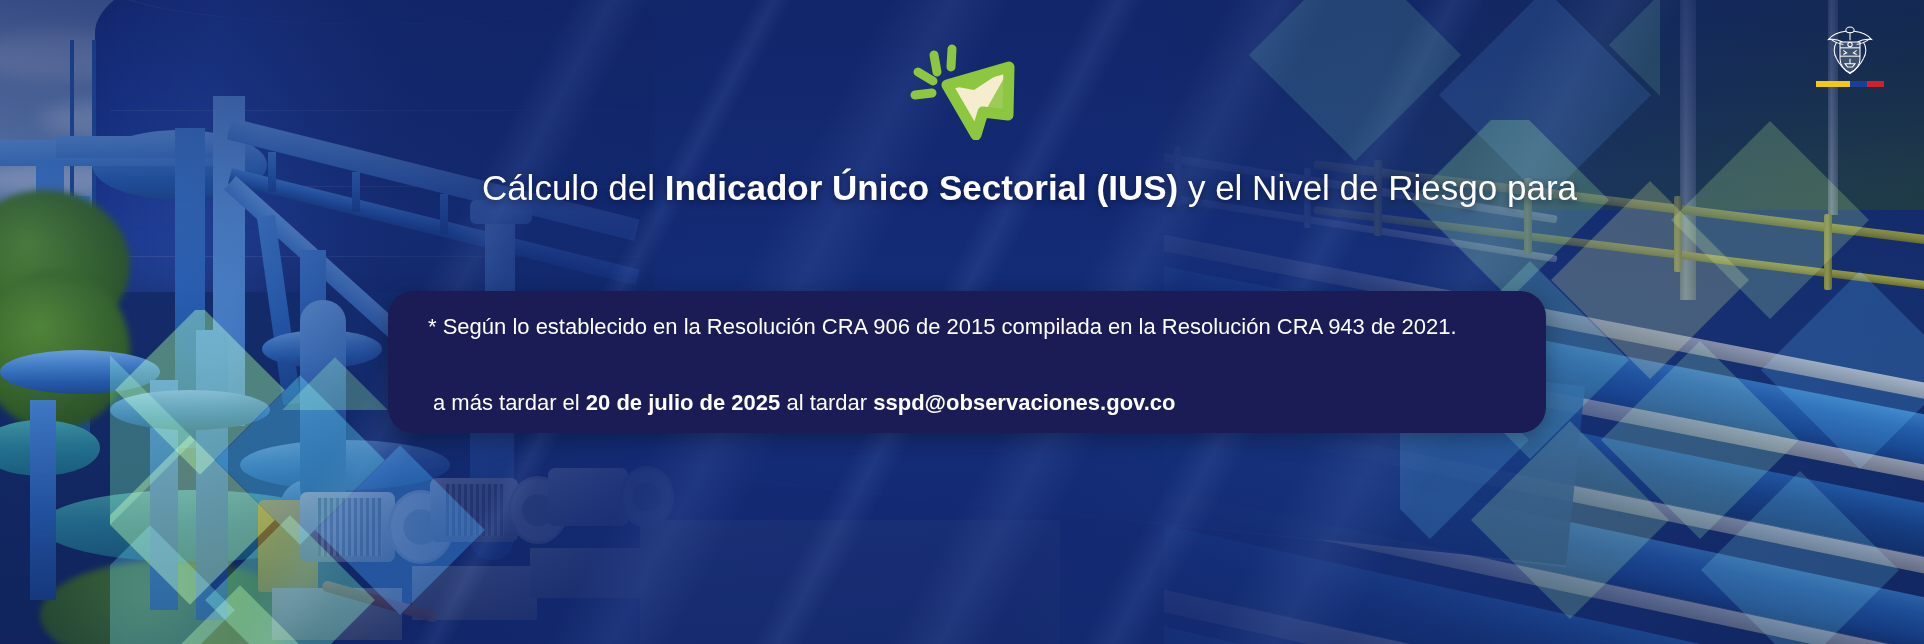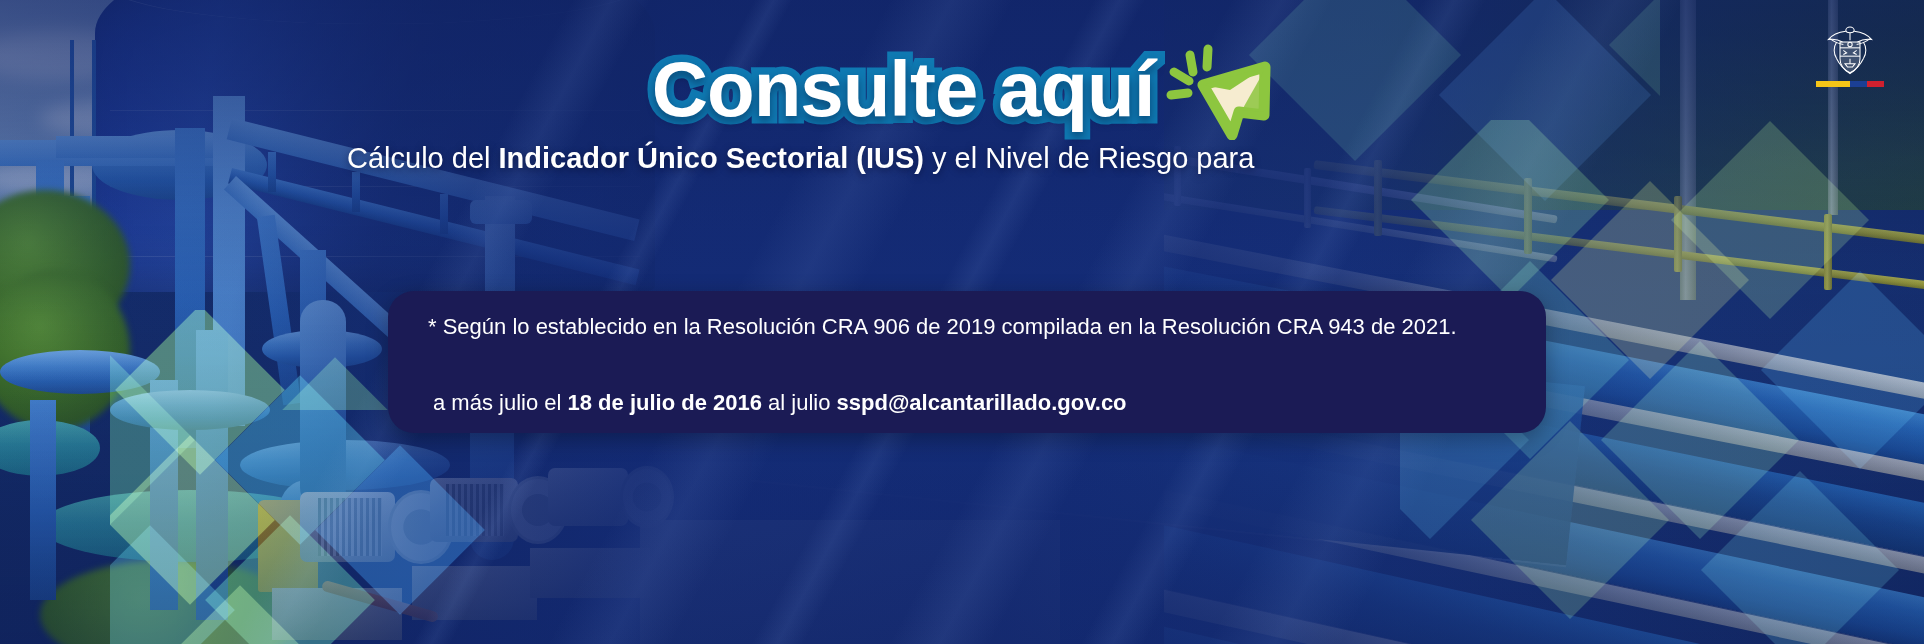--- a/index.html
+++ b/index.html
@@ -187,23 +187,23 @@
     -webkit-text-stroke:15px #0f79b2;
     paint-order:stroke fill;
     text-shadow:0 5px 10px rgba(0,10,45,.45);
     white-space:nowrap;
   }
   .cursor-icon { width:112px; height:100px; margin-left:-4px; margin-top:2px; }
 
   
   .subtitle {
     position:absolute; left:50%; transform:translateX(-50%);
-    top:140px; width:1230px;
-    text-align:left; color:#ffffff;
-    font-size:29px; line-height:1.28;
+    top:166px; width:1230px;
+    text-align:right; color:#ffffff;
+    font-size:35px; line-height:1.28;
     text-shadow:0 2px 7px rgba(0,8,40,.55);
   }
   .subtitle b { font-weight:bold; }
 
   
   .infobox {
     position:absolute; left:388px; top:291px;
     width:1158px; height:142px;
     background:#1b1b55;
     border-radius:26px;
@@ -390,45 +390,44 @@
     <div class="dia" style="left:-40px;top:250px;width:140px;height:140px;background:rgba(70,150,190,.24);"></div>
   </div>
 
   <div class="diamonds" style="left:1240px;top:-40px;width:420px;height:300px;">
     <div class="dia" style="left:40px;top:20px;width:150px;height:150px;background:rgba(80,150,90,.22);"></div>
     <div class="dia" style="left:230px;top:60px;width:150px;height:150px;background:rgba(60,110,185,.20);"></div>
     <div class="dia" style="left:400px;top:10px;width:150px;height:150px;background:rgba(95,160,95,.20);"></div>
   </div>
 
   <div class="headline-row">
-    <div class="headline">Consulte aquí</div>
     <svg class="cursor-icon" viewBox="0 0 112 100">
       <g stroke="#8dc63f" stroke-width="9" stroke-linecap="round" fill="none">
         <line x1="30" y1="15" x2="33" y2="32"></line>
         <line x1="48" y1="9" x2="47" y2="27"></line>
         <line x1="14" y1="32" x2="29" y2="41"></line>
         <line x1="11" y1="55" x2="28" y2="53"></line>
       </g>
       <path d="M105 27 L43 45 L72 95 L79 72 L104 75 Z" fill="#f6ecd0" stroke="#8dc63f" stroke-width="11" stroke-linejoin="round"></path>
       <path d="M105 27 L43 45 L70 50 Z" fill="#8dc63f"></path>
       <path d="M104 31 L104 72 L82 70 Z" fill="#8dc63f" opacity=".85"></path>
     </svg>
   </div>
 
   <div class="subtitle">
     <div>
       <span>Cálculo del </span><b>Indicador Único Sectorial (IUS)</b><span> y el Nivel de Riesgo para</span>
     </div>
   </div>
 
   <div class="infobox">
-    <p class="note-1">* Según lo establecido en la Resolución CRA 906 de 2019 compilada en la Resolución CRA 943 de 2021.</p>
+    <p class="note-1">* Según lo establecido en la Resolución CRA 906 de 2015 compilada en la Resolución CRA 943 de 2021.</p>
     <p class="note-2">
       <br>
-      <span class="l2">a más julio el </span><b>18 de julio de 2016</b><span> al julio </span><b>sspd@alcantarillado.gov.co</b>
+      <span class="l2">a más tardar el </span><b>20 de julio de 2025</b><span> al tardar </span><b>sspd@observaciones.gov.co</b>
     </p>
   </div>
 
   <div class="logo">
     <svg class="crest" viewBox="0 0 60 66">
       <g fill="none" stroke="#ffffff" stroke-width="1.25">
 
         <path d="M30 6 c-3 0-5 2-5 4 c0 2 2 3 5 3 c3 0 5-1 5-3 c0-2-2-4-5-4z"></path>
         <path d="M25 11 C16 12 8 16 4 21 C10 20 16 21 21 24"></path>
         <path d="M35 11 C44 12 52 16 56 21 C50 20 44 21 39 24"></path>

